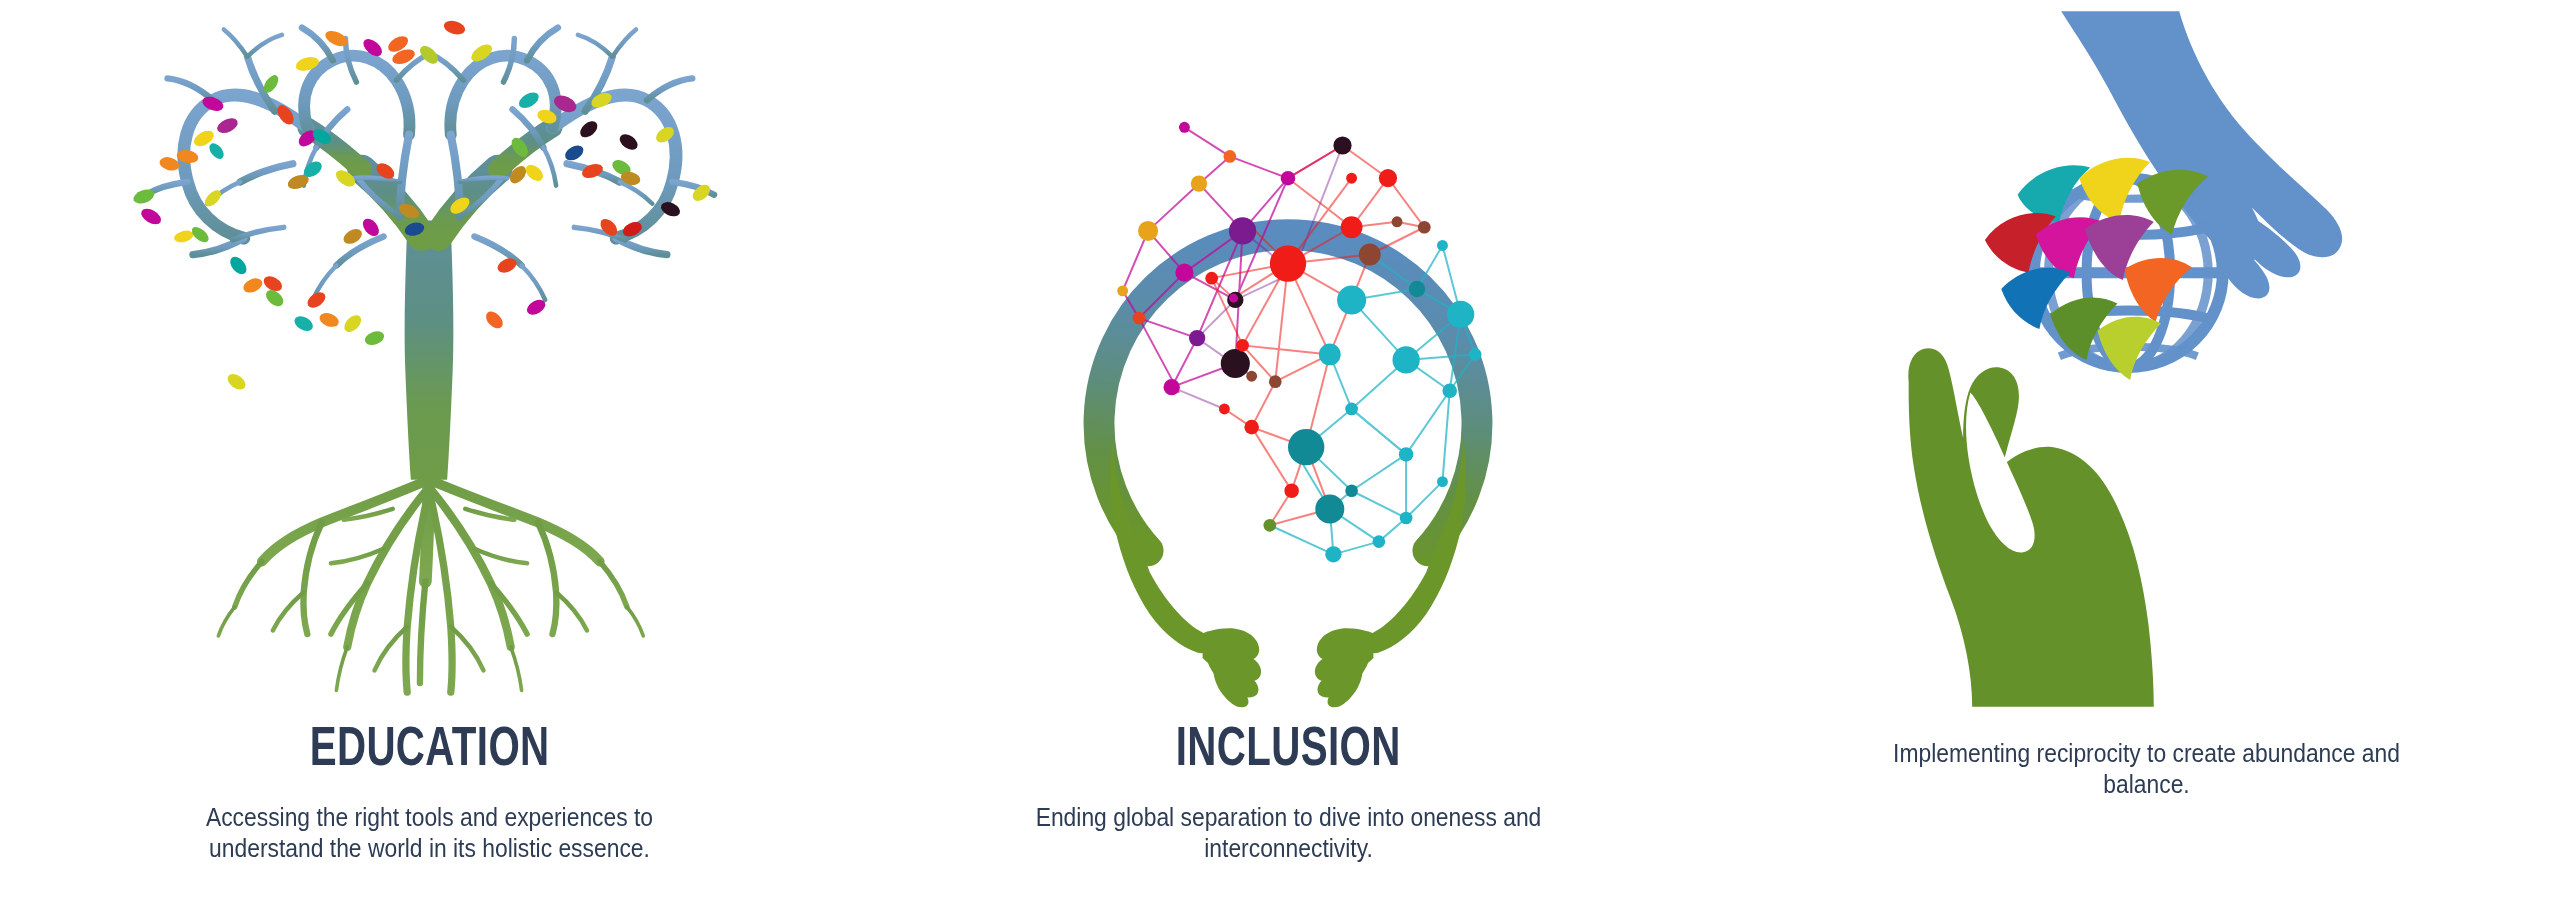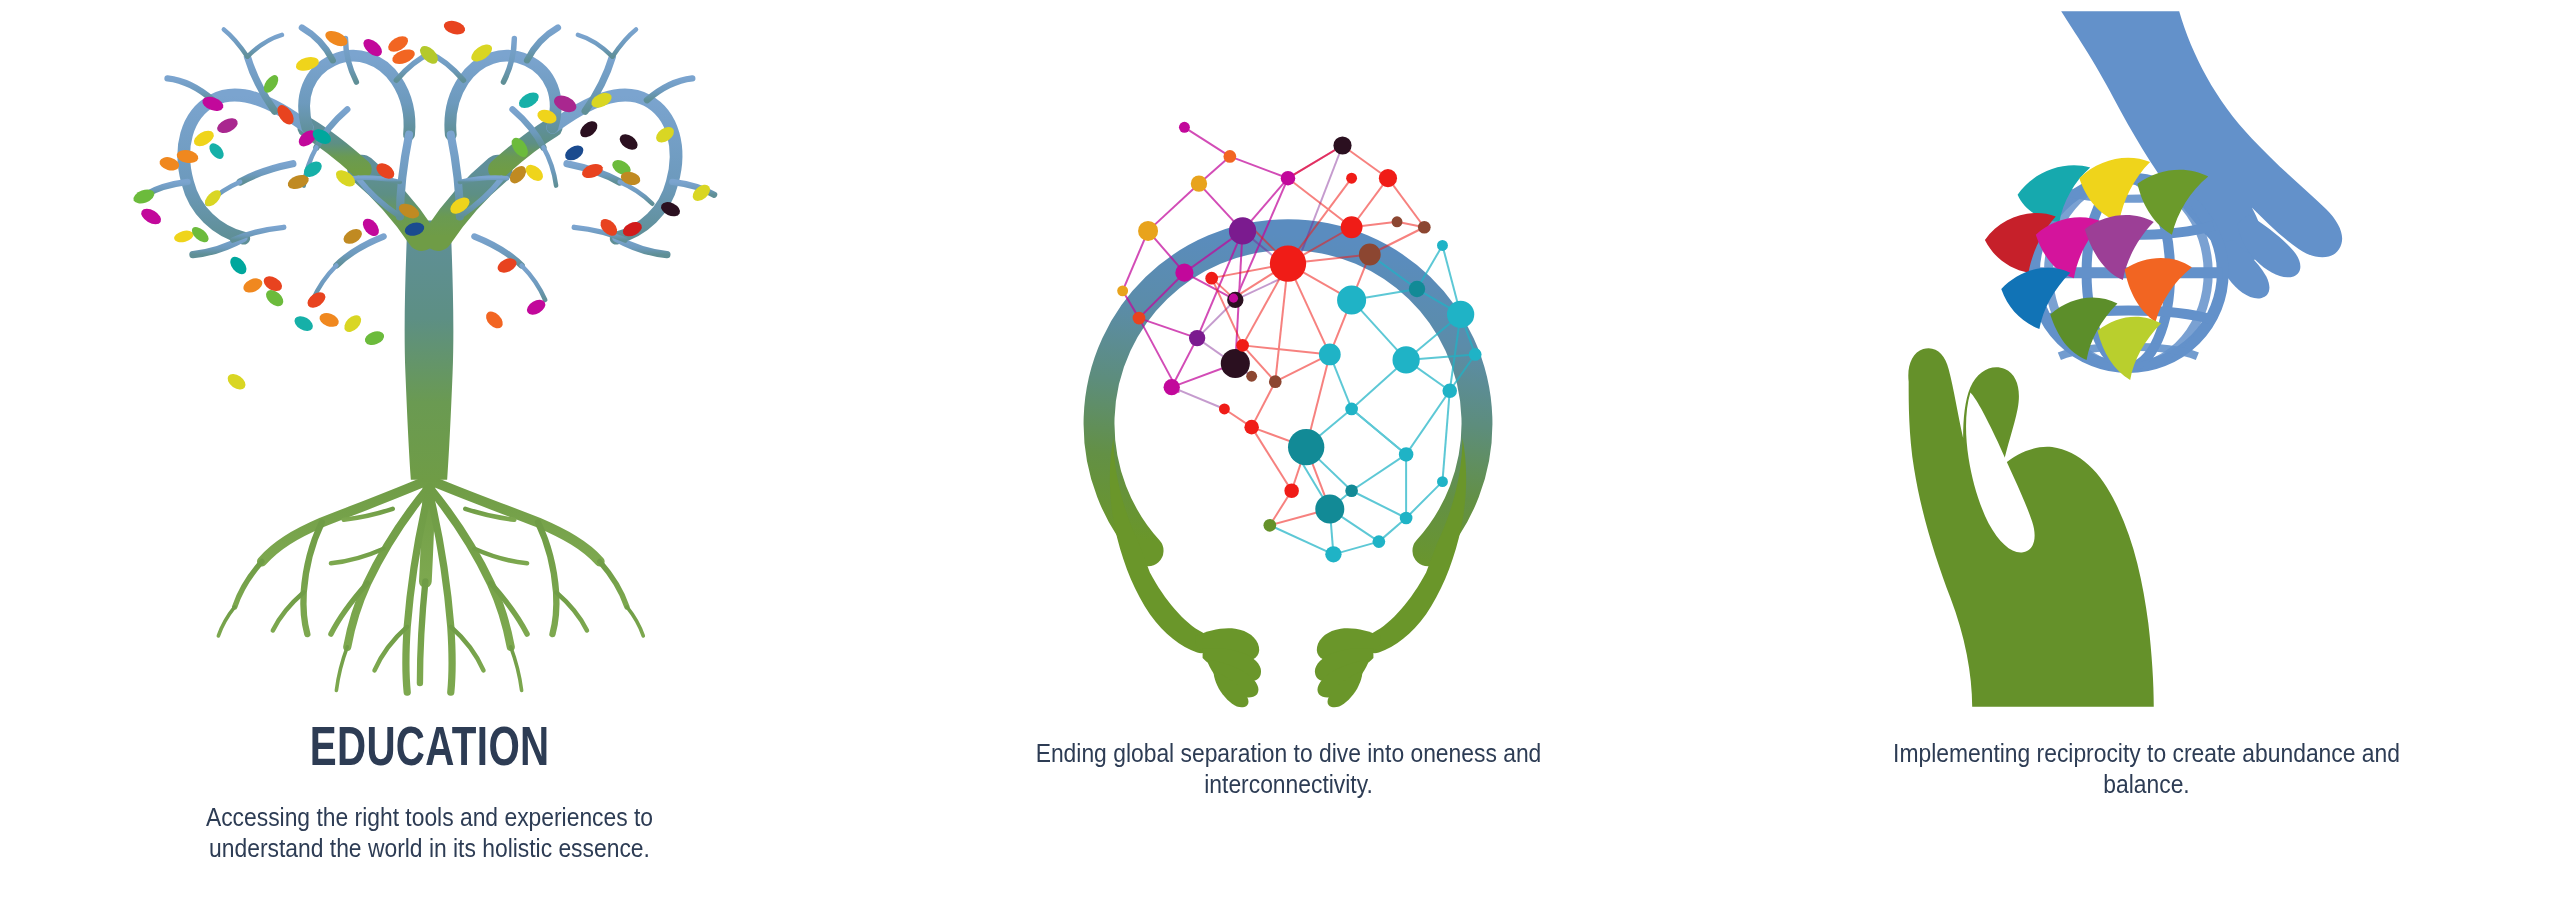--- a/index.html
+++ b/index.html
@@ -600,20 +600,23 @@
             <circle cx="556" cy="390" r="7" fill="#1fb3c6"></circle>
             <circle cx="520" cy="270" r="6" fill="#1fb3c6"></circle>
             <circle cx="520" cy="530" r="6" fill="#1fb3c6"></circle>
             <circle cx="400" cy="610" r="9" fill="#1fb3c6"></circle>
             <circle cx="370" cy="492" r="20" fill="#128a96"></circle>
           </g>
         </g>
       </svg>
     </div>
 
+    <div class="title-wrap">
+      <h2 class="pillar-title">INCLUSION</h2>
+    </div>
     <p class="pillar-desc">Ending global separation to dive into oneness and interconnectivity.</p>
   </div>
 
   <div class="column">
     <div class="art">
       <svg width="581" height="718" viewBox="0 0 640 790">
 
         <g fill="#6391ca">
           <path d="M226 12 L356 12 C370 60 396 110 436 152 C470 188 500 212 518 230
                    C534 246 540 262 532 274 C524 286 506 286 488 274

